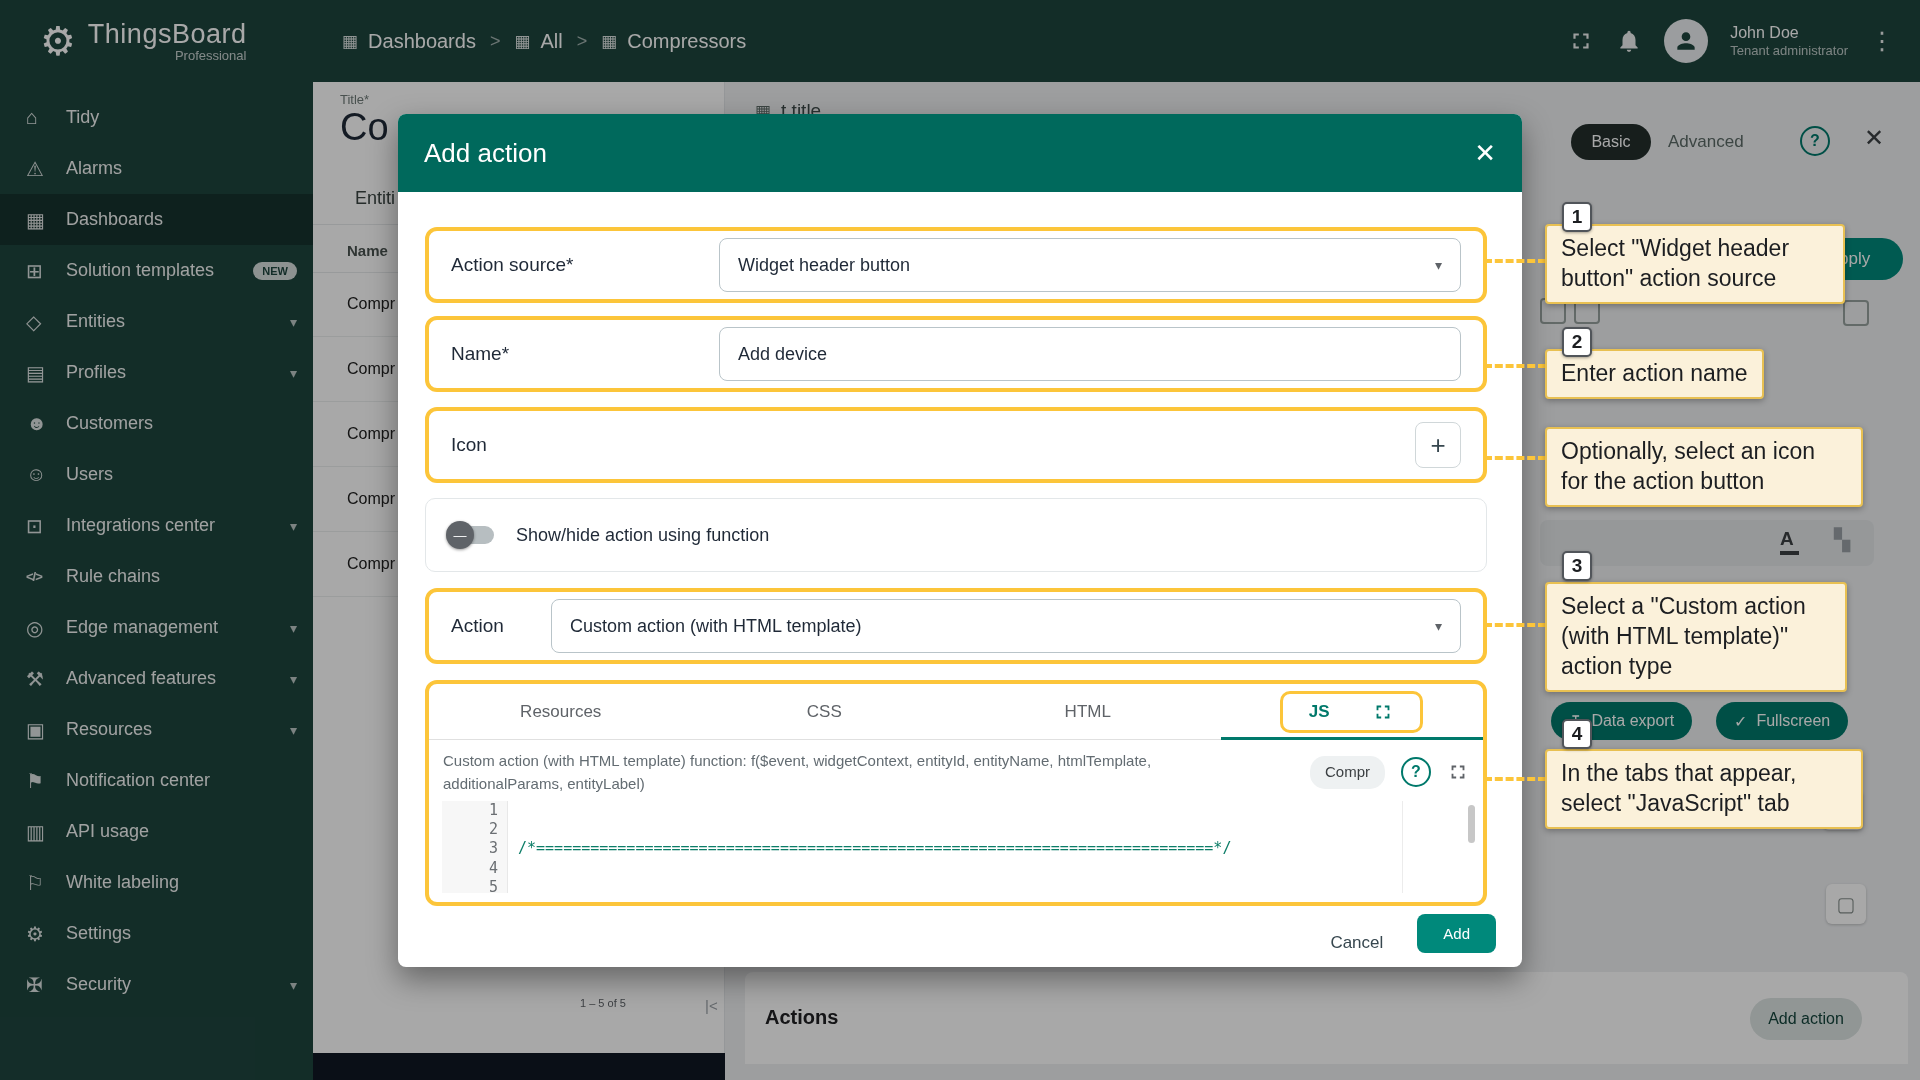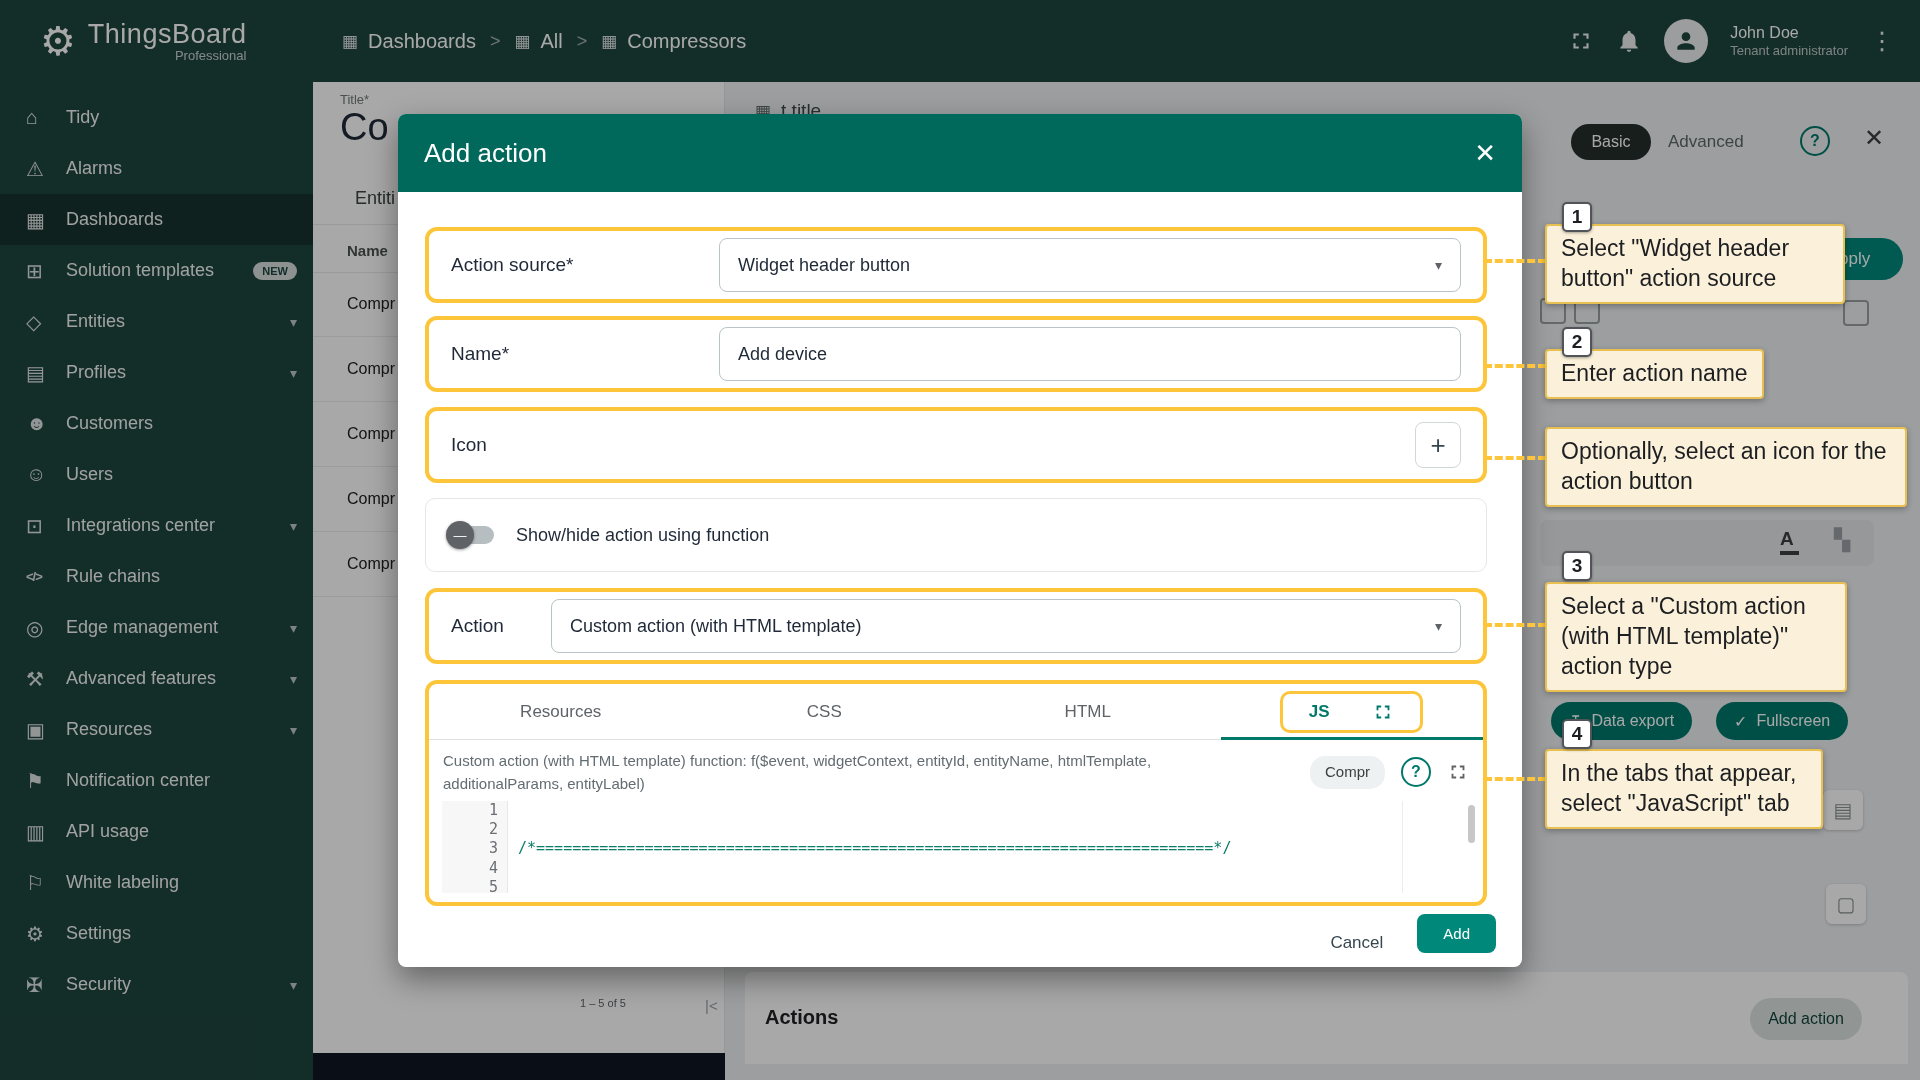--- a/index.html
+++ b/index.html
@@ -126,23 +126,23 @@
   .m-footer { position:absolute; right:26px; bottom:14px; display:flex; align-items:flex-end; gap:34px; }
   .btn-cancel { font-size:17px; color:#37474f; font-weight:500; cursor:pointer; }
   .btn-add { background:#00897b; color:#ffffff; font-size:15px; font-weight:500; border:none; border-radius:8px; padding:11px 26px; cursor:pointer; }
 
   
   .dash { position:absolute; left:1484px; width:62px; height:0; border-top:4px dashed #fcc53a; z-index:30; }
   .d1 { top:259px; } .d2 { top:364px; } .d3 { top:456px; } .d4 { top:623px; } .d5 { top:777px; }
   .callout { position:absolute; z-index:31; background:#fbf1da; border:2px solid #e8c052; border-radius:4px; padding:8px 14px; font-size:23px; color:#1c1e21; line-height:1.3; box-shadow:0 2px 6px rgba(0,0,0,0.3); }
   .co1 { left:1545px; top:224px; width:300px; }
   .co2 { left:1545px; top:349px; white-space:nowrap; }
-  .coi { left:1545px; top:427px; width:362px; }
+  .coi { left:1545px; top:427px; width:318px; }
   .co3 { left:1545px; top:582px; width:302px; }
-  .co4 { left:1545px; top:749px; width:278px; }
+  .co4 { left:1545px; top:749px; width:318px; }
   .badge { position:absolute; z-index:32; width:30px; height:30px; background:#ffffff; border:2px solid #51555a; border-radius:5px; display:flex; align-items:center; justify-content:center; font-size:19px; font-weight:bold; color:#1c1e21; box-shadow:0 1px 3px rgba(0,0,0,0.35); }
   .b1 { left:1562px; top:202px; } .b2 { left:1562px; top:327px; } .b3 { left:1562px; top:551px; } .b4 { left:1562px; top:719px; }
 </style>
 </head>
 <body>
 
 <div id="base">
 
   <div class="topbar">
     <div class="brand">

